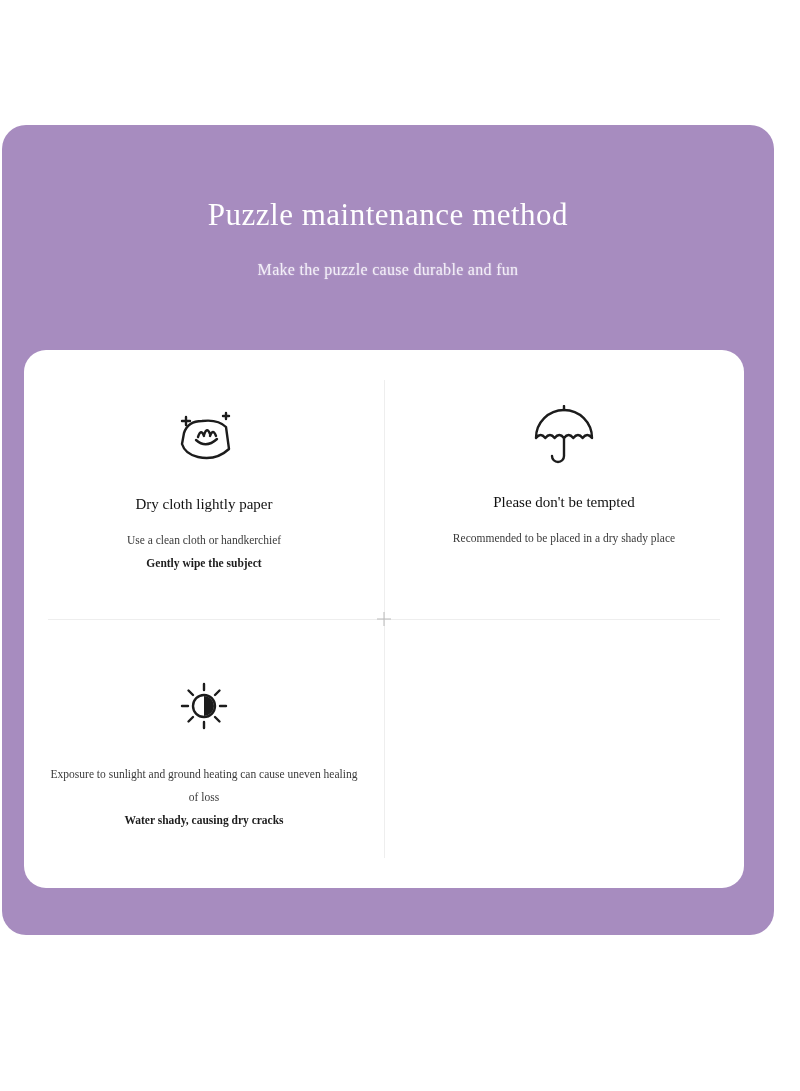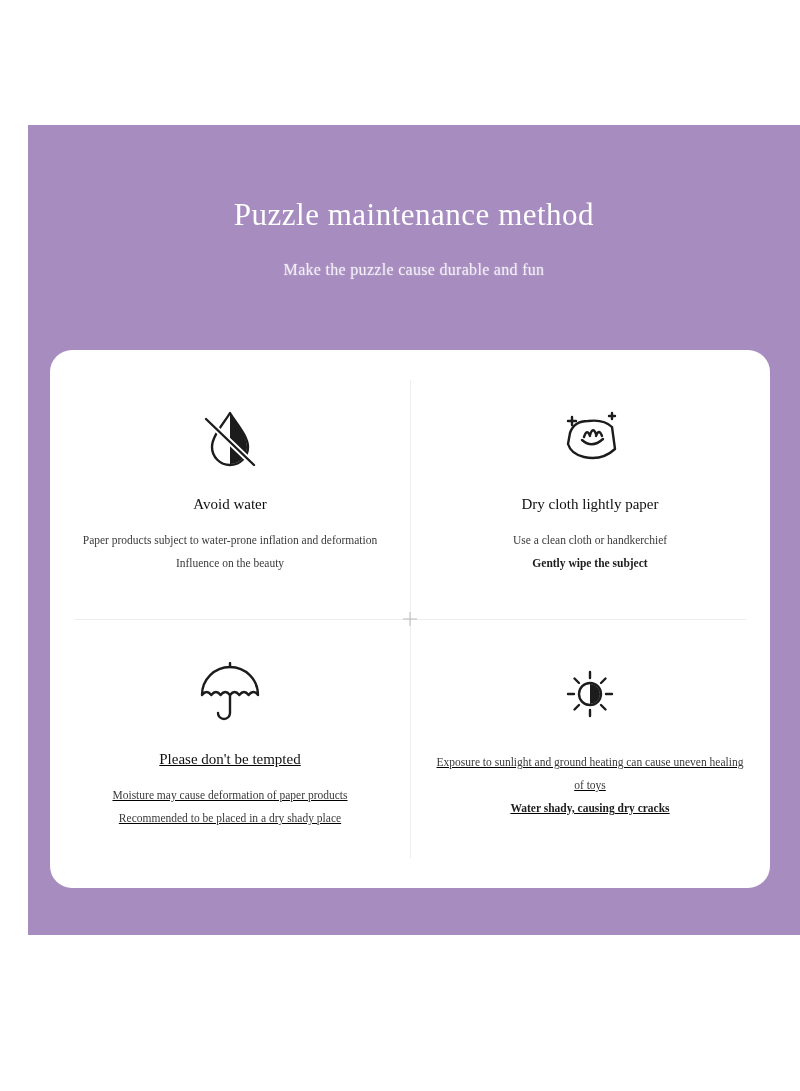--- a/index.html
+++ b/index.html
@@ -6,25 +6,26 @@
   body {
     width: 800px;
     height: 1091px;
     background: #ffffff;
     font-family: "Liberation Serif", serif;
     position: relative;
     overflow: hidden;
   }
   .purple-panel {
     position: absolute;
-    left: 28px;
+    left: 2px;
     top: 125px;
     width: 772px;
     height: 810px;
     background: var(--panel-color, #a78cbf);
+    border-radius: 24px;
   }
   .header-title {
     padding-top: 72px;
     text-align: center;
     color: #ffffff;
     font-size: 31px;
     letter-spacing: 0.5px;
     font-weight: 400;
   }
   .header-subtitle {
@@ -76,21 +77,21 @@
   .center-cross-v { left: 50%; top: 50%; width: 1px; height: 14px; transform: translate(-0.5px,-7px); }
   .center-cross-h { left: 50%; top: 50%; height: 1px; width: 14px; transform: translate(-7px,-0.5px); }
   .quad {
     display: flex;
     flex-direction: column;
     align-items: center;
     text-align: center;
     box-sizing: border-box;
     padding: 46px 26px 0;
   }
-  .quad.row2 { padding-top: 32px; text-decoration: underline; }
+  .quad.row2 { padding-top: 44px; }
   .icon-box {
     height: 86px;
     display: flex;
     align-items: center;
     justify-content: center;
     margin-bottom: 14px;
   }
   .icon-box svg { display: block; }
   .quad-title {
     font-size: 15px;
@@ -114,33 +115,20 @@
 </head>
 <body>
 
 <div class="purple-panel">
   <div class="header-title">Puzzle maintenance method</div>
   <div class="header-subtitle">Make the puzzle cause durable and fun</div>
 
   <div class="card">
     <div class="grid">
 
-      <div class="quad q1">
-        <div class="icon-box">
-          <svg width="64" height="64" viewBox="0 0 64 64" aria-hidden="true">
-            <path class="icon-stroke" d="M32 6 C26 16 14 29 14 40 a18 18 0 0 0 36 0 C50 29 38 16 32 6 Z"></path>
-            <path class="icon-fill" d="M32 7 C38 16 49 29 49 40 A17 17 0 0 1 32 57 Z"></path>
-            <path class="icon-casing" d="M8 12 L56 58"></path>
-            <path class="icon-stroke" d="M8 12 L56 58"></path>
-          </svg>
-        </div>
-        <div class="quad-title">Avoid water</div>
-        <div class="quad-line line1">Paper products subject to water-prone inflation and deformation</div>
-        <div class="quad-line line2">Influence on the beauty</div>
-      </div>
 
       <div class="quad q2">
         <div class="icon-box">
           <svg width="64" height="64" viewBox="0 0 64 64" aria-hidden="true">
             <path class="icon-stroke" d="M14 10 v8 M10 14 h8"></path>
             <path class="icon-stroke" d="M54 6 v6 M51 9 h6"></path>
             <path class="icon-stroke" d="M12 26 Q16 14 30 14 Q46 12 54 20 L57 42 Q44 54 26 50 Q13 47 10 37 Z"></path>
             <path class="icon-stroke" d="M26 30 q3 -9 6 -1 M32 28 q3 -9 6 -1 M38 29 q3 -8 6 0"></path>
             <path class="icon-stroke" d="M24 33 q10 9 21 -1"></path>
           </svg>
@@ -152,33 +140,32 @@
 
       <div class="quad q3 row2">
         <div class="icon-box">
           <svg width="64" height="64" viewBox="0 0 64 64" aria-hidden="true">
             <path class="icon-stroke" d="M32 1 V5"></path>
             <path class="icon-stroke" d="M4 33 A28 28 0 0 1 60 33 Q55.3 27 50.6 33 Q46 27 41.3 33 Q36.6 27 32 33 Q27.3 27 22.6 33 Q18 27 13.3 33 Q8.6 27 4 33 Z"></path>
             <path class="icon-stroke" d="M32 33 V51 a6 6 0 0 1 -12 0"></path>
           </svg>
         </div>
         <div class="quad-title">Please don't be tempted</div>
-        <div class="quad-line line1">Moisture may cause deformation of paper products</div>
         <div class="quad-line line2">Recommended to be placed in a dry shady place</div>
       </div>
 
       <div class="quad q4 row2">
         <div class="icon-box">
           <svg width="64" height="64" viewBox="0 0 64 64" aria-hidden="true">
             <circle class="icon-stroke" cx="32" cy="32" r="11"></circle>
             <path class="icon-fill" d="M32 22 A10 10 0 0 1 32 42 Z"></path>
             <path class="icon-stroke" d="M32 10 V16 M32 48 V54 M10 32 H16 M48 32 H54 M16.5 16.5 L21 21 M47.5 16.5 L43 21 M16.5 47.5 L21 43 M47.5 47.5 L43 43"></path>
           </svg>
         </div>
-        <div class="quad-line line1">Exposure to sunlight and ground heating can cause uneven healing of toys</div>
+        <div class="quad-line line1">Exposure to sunlight and ground heating can cause uneven healing of loss</div>
         <div class="quad-line line2">Water shady, causing dry cracks</div>
       </div>
 
       <div class="divider-v"></div>
       <div class="divider-h"></div>
       <div class="center-cross-v"></div>
       <div class="center-cross-h"></div>
 
     </div>
   </div>

